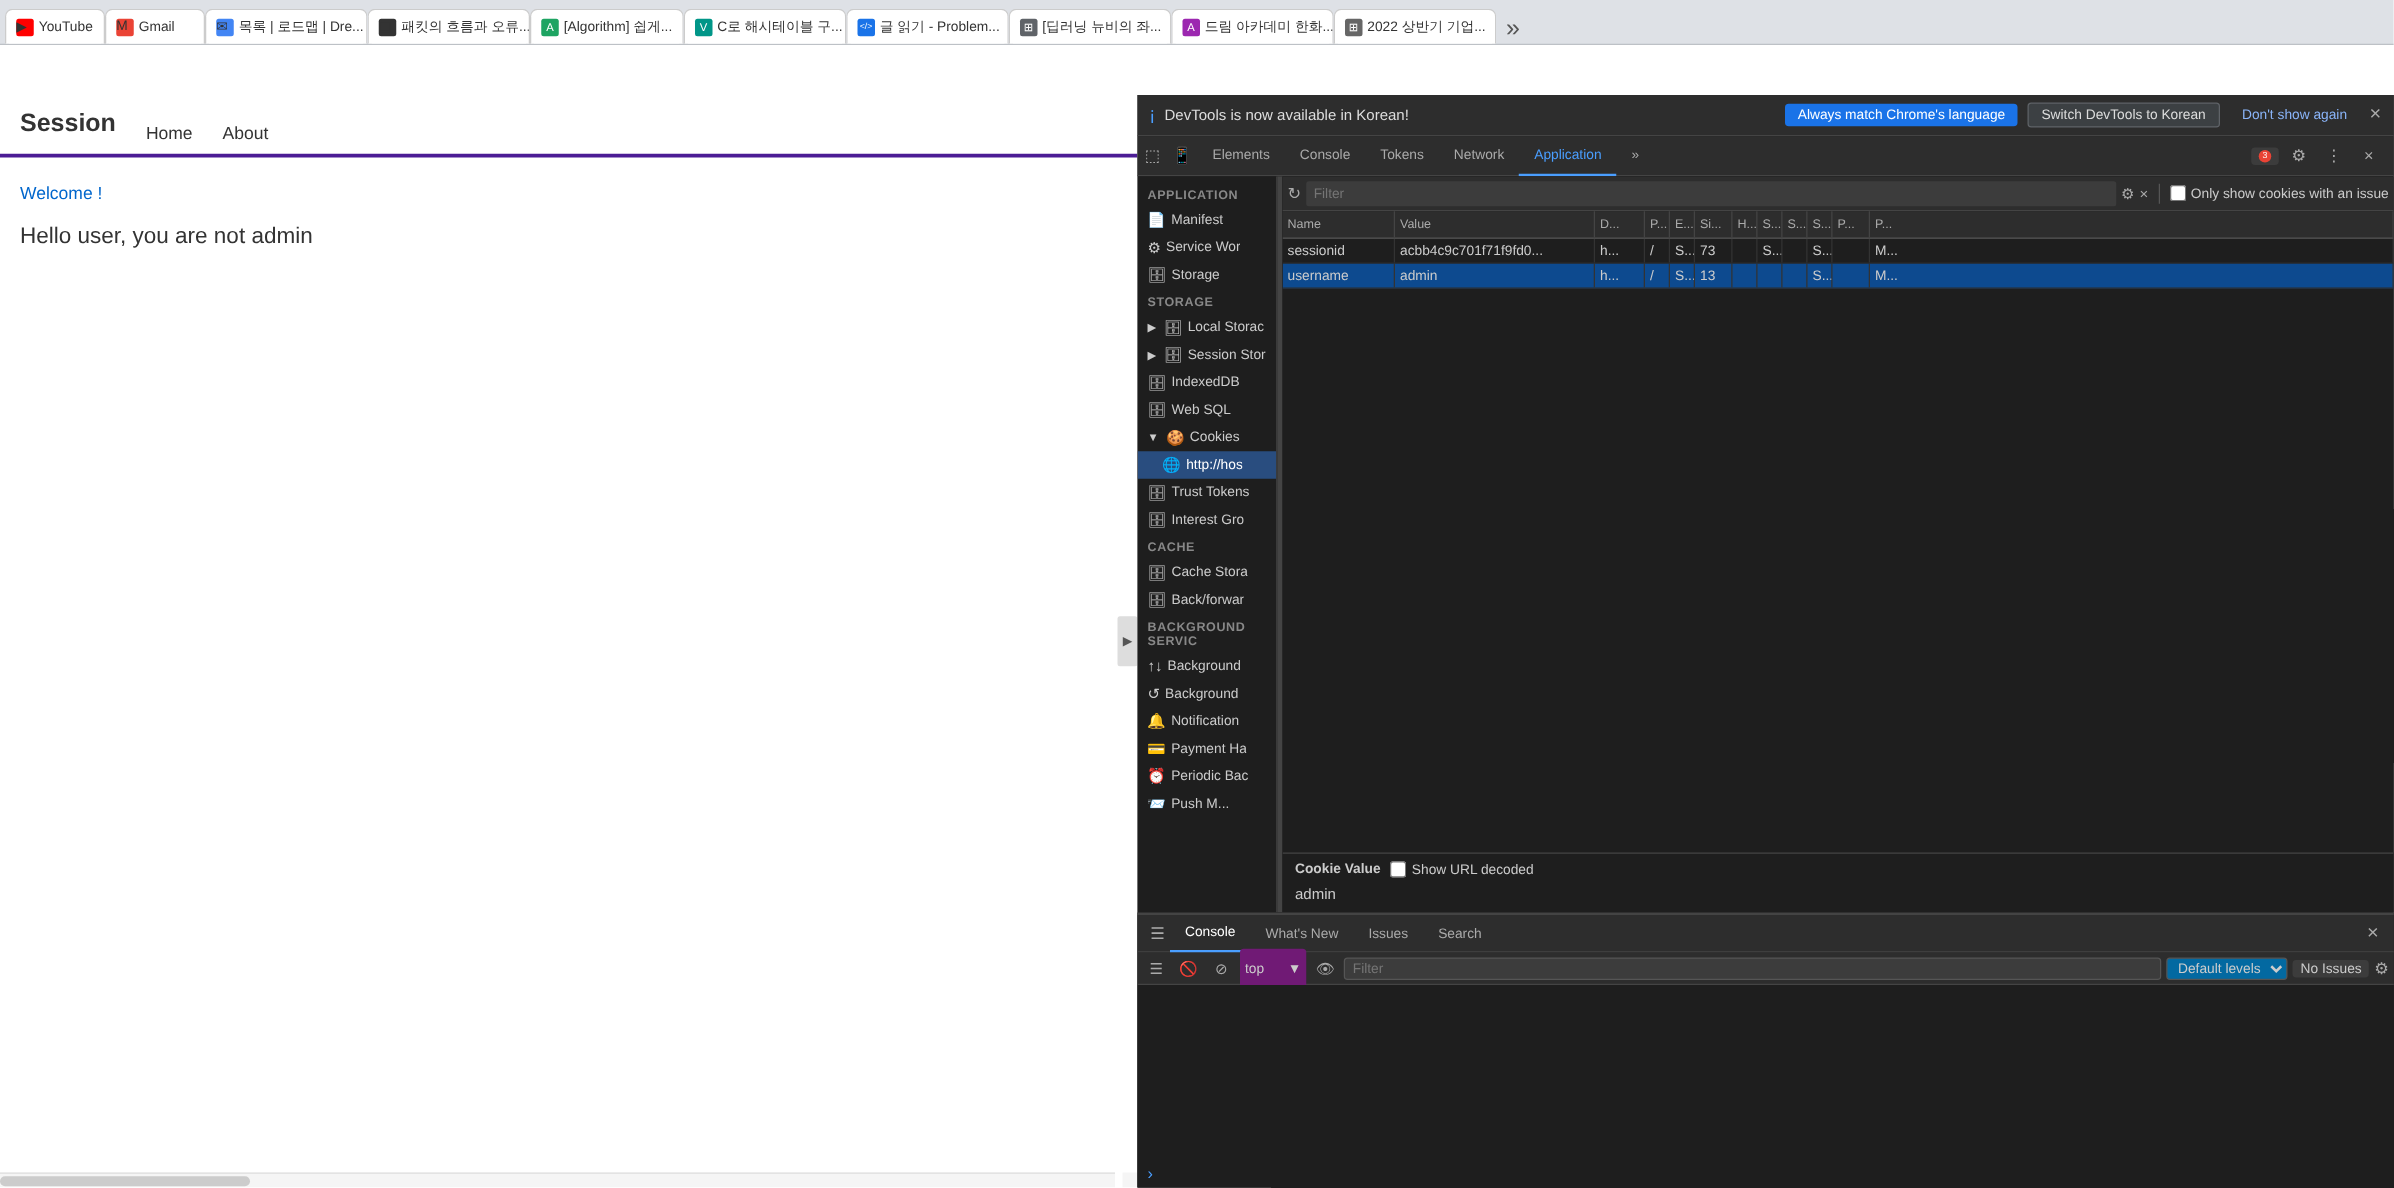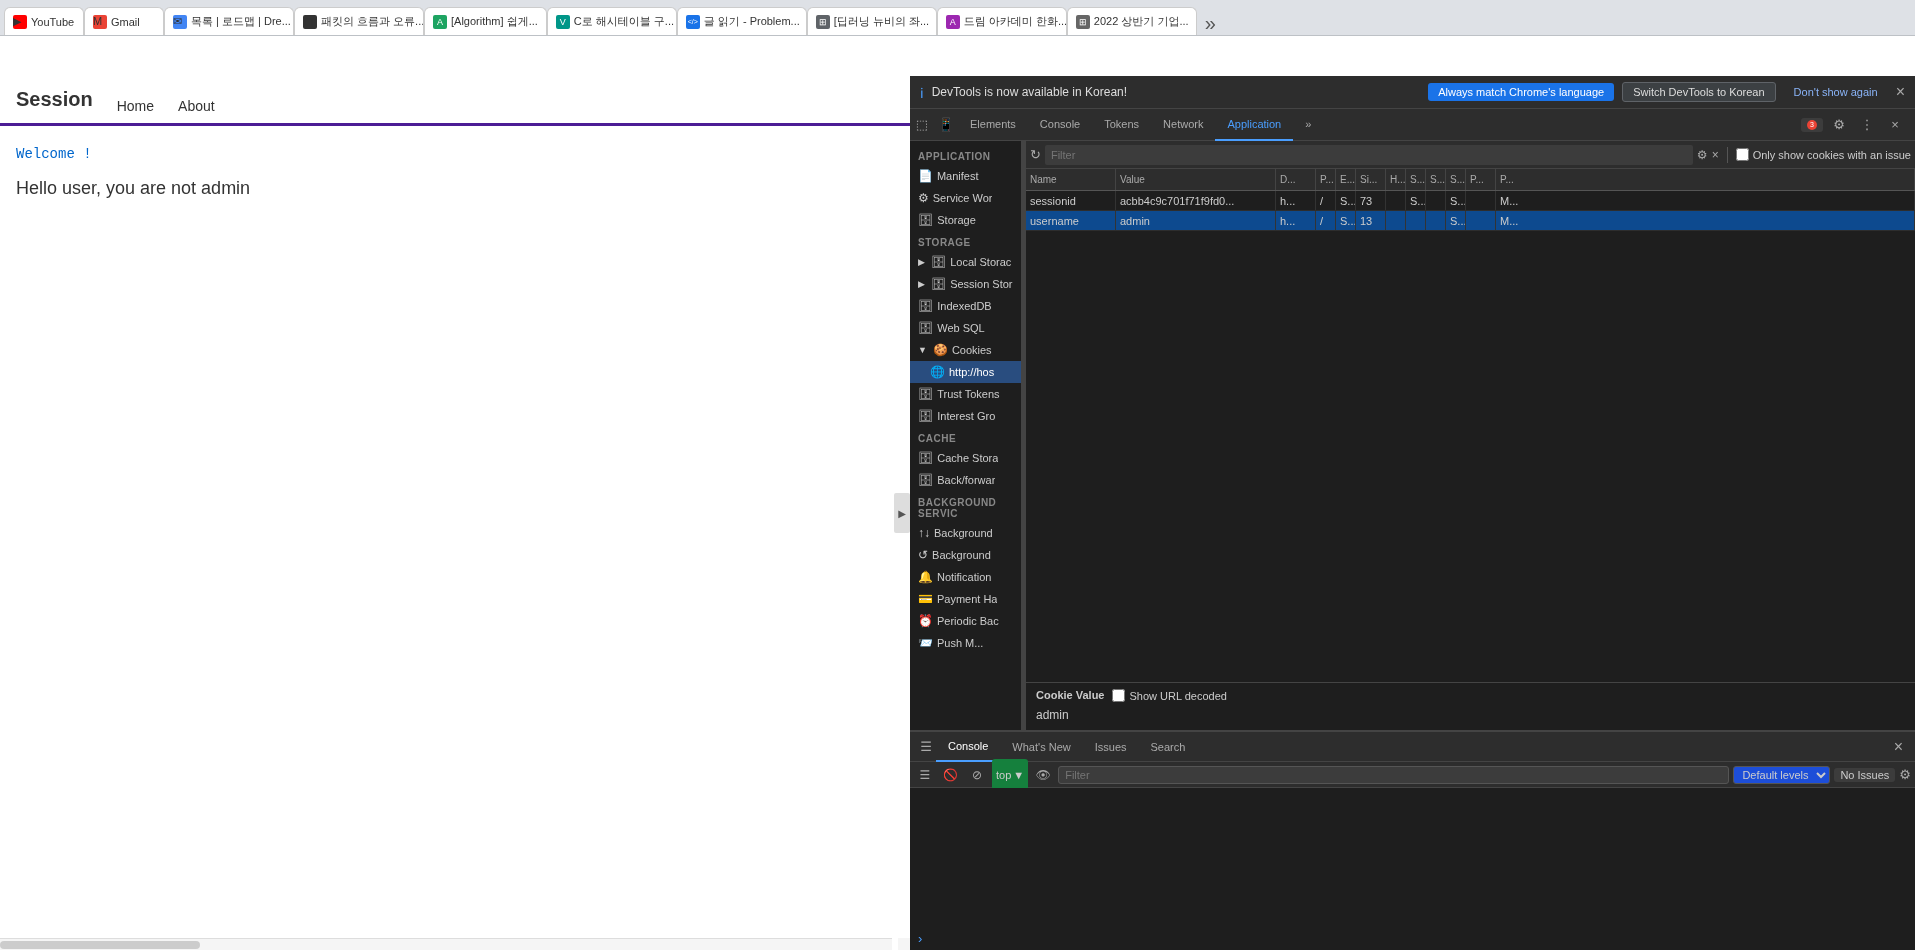--- a/index.html
+++ b/index.html
@@ -60,21 +60,21 @@
       height: 50px;
       display: flex;
       align-items: center;
       padding: 0 16px;
       gap: 24px;
       border-bottom: 3px solid #4c1d95;
     }
     .page-navbar .brand { font-size: 20px; font-weight: bold; color: #333; }
     .page-navbar .nav-link { font-size: 14px; color: #333; cursor: pointer; margin-top: 12px; }
     .page-content { padding: 20px 16px; }
-    .page-content .welcome { color: #0066cc; font-size: 14px; margin-bottom: 16px; font-family: Liberation Mono, monospace; }
+    .page-content .welcome { color: #0066cc; font-size: 14px; margin-bottom: 16px; }
     .page-content .greeting { font-size: 18px; color: #333; }
     .scrollbar-h {
       position: absolute;
       bottom: 0;
       left: 0;
       right: 18px;
       height: 12px;
       background: #f5f5f5;
       border-top: 1px solid #ddd;
     }
@@ -370,33 +370,33 @@
     .dt-console-toolbar {
       display: flex;
       align-items: center;
       background: #2d2d2d;
       border-bottom: 1px solid #444;
       height: 26px;
       padding: 0 4px;
       gap: 4px;
     }
     .console-icon-btn { width: 22px; height: 22px; border: none; background: transparent; color: #aaa; cursor: pointer; font-size: 12px; display: flex; align-items: center; justify-content: center; border-radius: 2px; }
-    .console-select-wrap { display: flex; align-items: center; background: #15803d; border-radius: 3px; padding: 0 4px; height: 32px; font-size: 11px; color: #ccc; gap: 2px; cursor: pointer; }
+    .console-select-wrap { display: flex; align-items: center; background: #701a75; border-radius: 3px; padding: 0 4px; height: 32px; font-size: 11px; color: #ccc; gap: 19px; cursor: pointer; }
     .console-filter-input {
       flex: 1;
       background: #3c3c3c;
       border: 1px solid #555;
       border-radius: 3px;
       color: #ccc;
       font-size: 11px;
       padding: 1px 6px;
       height: 18px;
     }
     .console-level-select {
-      background: #1d4ed8;
+      background: #0369a1;
       border: 1px solid #555;
       border-radius: 3px;
       color: #ccc;
       font-size: 11px;
       padding: 1px 4px;
       height: 18px;
     }
     .console-issues-badge {
       background: #3c3c3c;
       border-radius: 3px;

